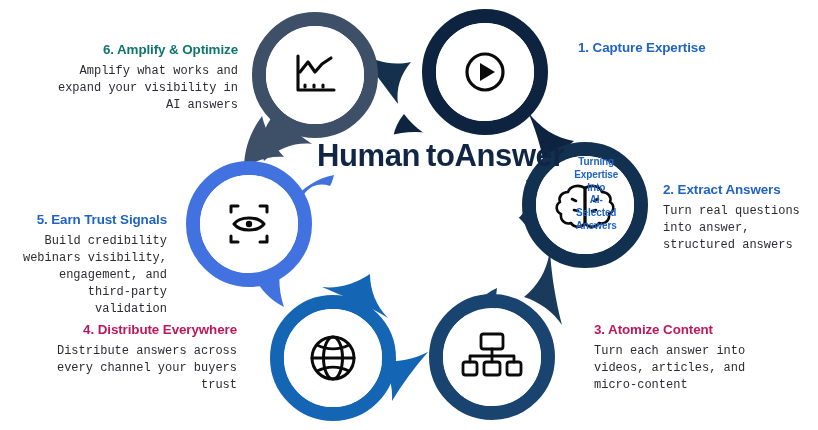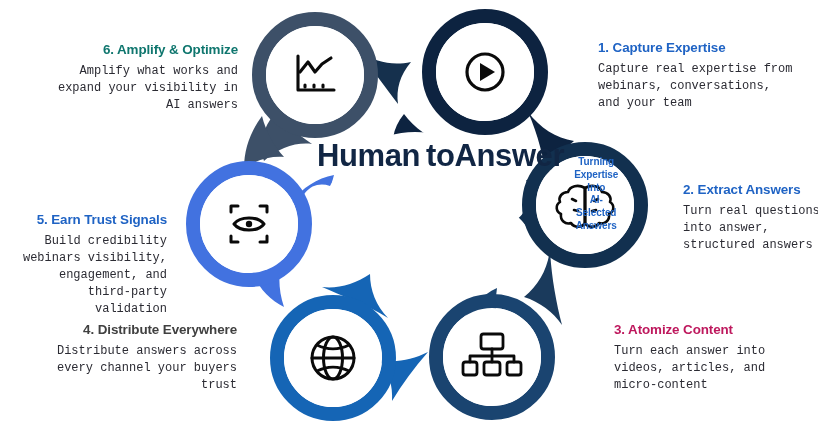--- a/index.html
+++ b/index.html
@@ -13,21 +13,21 @@
 
   .label-block{position:absolute;}
   .lbl-title{
     font-size:13.4px;font-weight:bold;letter-spacing:-0.1px;
     line-height:1.2;margin:0 0 5px 0;white-space:nowrap;
   }
   .lbl-desc{
     font-size:12px;font-weight:400;line-height:1.42;
     color:#2b2b33;margin:0;font-family:Liberation Mono, monospace;
   }
-  .align-left{text-align:left;margin-left:20px;}
+  .align-left{text-align:left;}
   .align-right{text-align:right;}
 
   .ctr-wrap{
     position:absolute;left:295px;top:140px;width:240px;height:145px;
     display:flex;justify-content:flex-start;
     pointer-events:none;
   }
   .ctr-l1,.ctr-l2,.ctr-l3{
     font-size:31px;font-weight:bold;line-height:1.03;
     color:#112644;letter-spacing:-0.4px;
@@ -212,35 +212,34 @@
     <div class="ctr-l2">to</div>
     <div class="ctr-l3">Answer</div>
     <div class="ctr-sub">
       <div>Turning Expertise Into</div>
       <div>AI-Selected Answers</div>
     </div>
   </div>
 
   <div class="label-block align-left" style="left:578px;top:40px;width:195px;">
     <p class="lbl-title" style="color:#1f63c4">1. Capture Expertise</p>
-    <p class="lbl-desc">Capture real expertise from webinars, conversations, and your team</p>
   </div>
 
   <div class="label-block align-left" style="left:663px;top:182px;width:150px;">
     <p class="lbl-title" style="color:#1f63c4">2. Extract Answers</p>
     <p class="lbl-desc">Turn real questions into answer, structured answers</p>
   </div>
 
   <div class="label-block align-left" style="left:594px;top:322px;width:185px;">
     <p class="lbl-title" style="color:#be185d">3. Atomize Content</p>
     <p class="lbl-desc">Turn each answer into videos, articles, and micro-content</p>
   </div>
 
   <div class="label-block align-right" style="left:44px;top:322px;width:193px;">
-    <p class="lbl-title" style="color:#404040">4. Distribute Everywhere</p>
+    <p class="lbl-title" style="color:#be185d">4. Distribute Everywhere</p>
     <p class="lbl-desc">Distribute answers across every channel your buyers trust</p>
   </div>
 
   <div class="label-block align-right" style="left:12px;top:183px;width:155px;margin-top:29px;">
     <p class="lbl-title" style="color:#1f63c4">5. Earn Trust Signals</p>
     <p class="lbl-desc">Build credibility webinars visibility, engagement, and third-party validation</p>
   </div>
 
   <div class="label-block align-right" style="left:50px;top:42px;width:188px;">
     <p class="lbl-title" style="color:#0f766e">6. Amplify &amp; Optimize</p>

